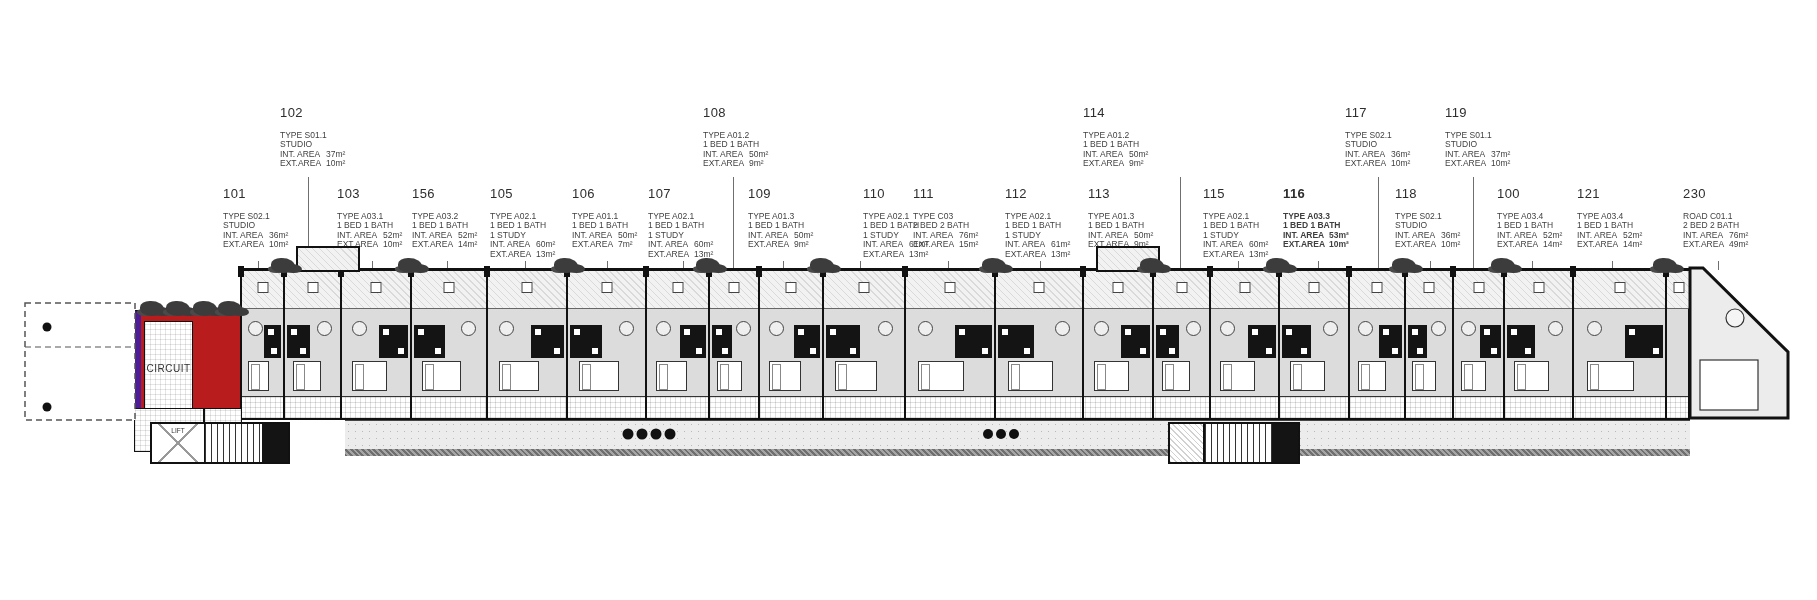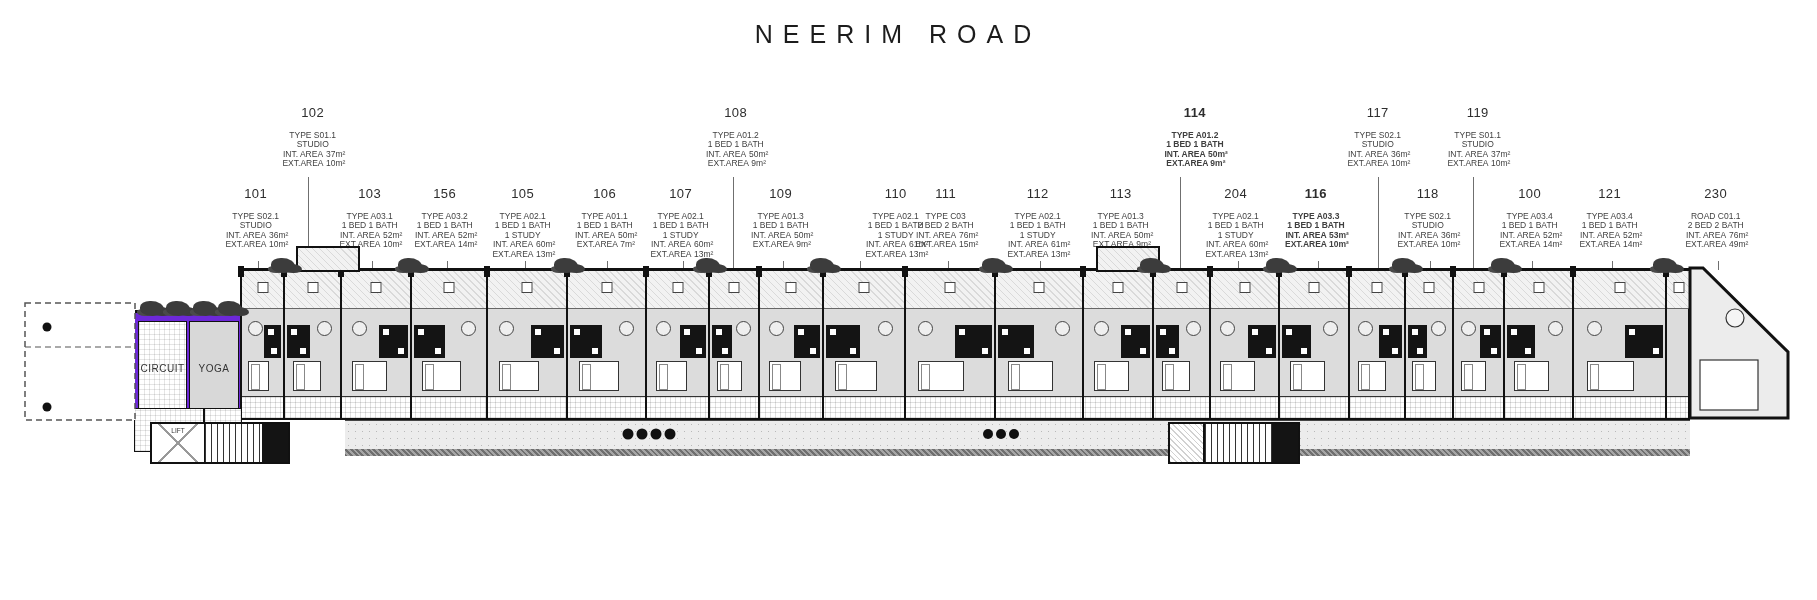--- a/index.html
+++ b/index.html
@@ -5,21 +5,21 @@
   * { margin:0; padding:0; box-sizing:border-box; }
   html,body { background:#fff; }
   #canvas { position:relative; width:1817px; height:600px; background:#fff; overflow:hidden;
             font-family:"Liberation Sans", sans-serif; }
 
   
   #title { position:absolute; top:20px; left:898px; transform:translateX(-50%);
            font-size:25px; letter-spacing:10px; color:#1c1c1c; white-space:nowrap; }
 
   
-  .ulabel { position:absolute; font-size:8.5px; line-height:9.5px; color:#3f3f3f; white-space:nowrap;text-align:center; }
+  .ulabel { position:absolute; font-size:8.5px; line-height:9.5px; color:#3f3f3f; white-space:nowrap; }
   .unum   { font-size:13px; letter-spacing:.4px; color:#2d2d2d; margin-bottom:13px; }
   .arow span.k { display:inline-block; width:46px; }
   .leader { position:absolute; width:1px; background:#6f6f6f; }
 
   
   #building { position:absolute; left:240px; top:268px; width:1450px; height:152px;
               background:#dcdcdc; border-top:3.5px solid #111; border-right:2.5px solid #111; }
   .module { position:absolute; top:0; height:100%; border-left:2.5px solid #111; }
   .balc { position:absolute; left:0; right:0; top:0; height:38px;
           background:#f2f2f2; border-bottom:1px solid #666;
@@ -39,21 +39,21 @@
   .tick { position:absolute; top:-5px; width:6px; height:11px; background:#111; }
   .plant { position:absolute; width:24px; height:15px; background:#3c3c3c;
            border-radius:45% 60% 50% 55%; box-shadow:10px 3px 0 -3px #3c3c3c, -7px 4px 0 -4px #4a4a4a; }
 
   .probal { position:absolute; top:246px; width:64px; height:26px; border:2.5px solid #111;
             background:#f2f2f2;
             background-image:repeating-linear-gradient(45deg, rgba(0,0,0,.10) 0 1px, transparent 1px 5px); }
 
   
   #amenity { position:absolute; left:133px; top:310px; width:107px; height:110px;
-             border-top:3.5px solid #111; border-left:2px solid #4c1d95; background:#6d28d9; }
+             border-top:3.5px solid #111; border-left:8px solid #4c1d95; background:#b91c1c; }
   .room { position:absolute; top:8px; bottom:4px; border:1.5px solid #111; color:#333;
           font-size:10px; letter-spacing:.5px; display:flex; align-items:center; justify-content:center; }
   #room-circuit { left:3px;  width:49px; background:#fff;
                   background-image:repeating-linear-gradient(0deg, rgba(0,0,0,.10) 0 1px, transparent 1px 5px),
                                    repeating-linear-gradient(90deg, rgba(0,0,0,.10) 0 1px, transparent 1px 5px); }
   #room-yoga    { left:54px; width:50px; background:#d8d8d8; }
   .spa-row { position:absolute; top:408px; border:1.5px solid #111; font-size:9px; color:#333;
              display:flex; align-items:center; justify-content:center; background:#fff;
              background-image:repeating-linear-gradient(0deg, rgba(0,0,0,.10) 0 1px, transparent 1px 5px),
                               repeating-linear-gradient(90deg, rgba(0,0,0,.10) 0 1px, transparent 1px 5px); }
@@ -78,40 +78,39 @@
   #terrace::after { content:""; position:absolute; left:0; right:0; bottom:0; height:7px;
                     background:repeating-linear-gradient(45deg, #6e6e6e 0 2px, #a5a5a5 2px 4px); }
 
   svg.overlay { position:absolute; left:0; top:0; pointer-events:none; }
 </style>
 </head>
 <body>
 
 <div id="canvas">
 
-  <div id="title">NEERIM ROAD</div>
 
   <div id="labels">
       <div class="ulabel" style="left: 280px; top: 108px;">
         <div class="unum">102</div>
         <div>TYPE S01.1</div>
         <div>STUDIO</div>
         <div class="arow"><span class="k">INT. AREA</span><span>37m²</span></div>
         <div class="arow"><span class="k">EXT.AREA</span><span>10m²</span></div>
       </div>
       <div class="leader" style="left: 308px; top: 177px; height: 91px;"></div>
       <div class="ulabel" style="left: 703px; top: 108px;">
         <div class="unum">108</div>
         <div>TYPE A01.2</div>
         <div>1 BED 1 BATH</div>
         <div class="arow"><span class="k">INT. AREA</span><span>50m²</span></div>
         <div class="arow"><span class="k">EXT.AREA</span><span>9m²</span></div>
       </div>
       <div class="leader" style="left: 733px; top: 177px; height: 91px;"></div>
-      <div class="ulabel" style="left: 1162px; top: 108px; font-weight: bold;">
+      <div class="ulabel" style="left: 1083px; top: 108px;">
         <div class="unum">114</div>
         <div>TYPE A01.2</div>
         <div>1 BED 1 BATH</div>
         <div class="arow"><span class="k">INT. AREA</span><span>50m²</span></div>
         <div class="arow"><span class="k">EXT.AREA</span><span>9m²</span></div>
       </div>
       <div class="leader" style="left: 1180px; top: 177px; height: 91px;"></div>
       <div class="ulabel" style="left: 1345px; top: 108px;">
         <div class="unum">117</div>
         <div>TYPE S02.1</div>
@@ -214,21 +213,21 @@
       <div class="leader" style="left: 1040px; top: 261px; height: 9px;"></div>
       <div class="ulabel" style="left: 1088px; top: 189px;">
         <div class="unum">113</div>
         <div>TYPE A01.3</div>
         <div>1 BED 1 BATH</div>
         <div class="arow"><span class="k">INT. AREA</span><span>50m²</span></div>
         <div class="arow"><span class="k">EXT.AREA</span><span>9m²</span></div>
       </div>
       <div class="leader" style="left: 1123px; top: 261px; height: 9px;"></div>
       <div class="ulabel" style="left: 1203px; top: 189px;">
-        <div class="unum">204</div>
+        <div class="unum">115</div>
         <div>TYPE A02.1</div>
         <div>1 BED 1 BATH</div>
         <div>1 STUDY</div>
         <div class="arow"><span class="k">INT. AREA</span><span>60m²</span></div>
         <div class="arow"><span class="k">EXT.AREA</span><span>13m²</span></div>
       </div>
       <div class="leader" style="left: 1238px; top: 261px; height: 9px;"></div>
       <div class="ulabel" style="left: 1283px; top: 189px; font-weight: bold;">
         <div class="unum">116</div>
         <div>TYPE A03.3</div>
@@ -573,21 +572,20 @@
         </div>
       </div>
       <span class="tick" style="left: 1423px;"></span>
     </div>
 
   <div class="probal" style="left:296px"></div>
   <div class="probal" style="left:1096px"></div>
 
   <div id="amenity">
     <div class="room" id="room-circuit">CIRCUIT</div>
-    <div class="room" id="room-yoga">YOGA</div>
   </div>
   <div class="spa-row" id="room-spa">SPA</div>
   <div class="spa-row" id="room-wc">WC</div>
 
   <div id="terrace"></div>
 
   <div class="core" id="core-left">
     <div class="seg-lift">LIFT</div>
     <div class="seg-stair"></div>
     <div class="seg-shaft"></div>

